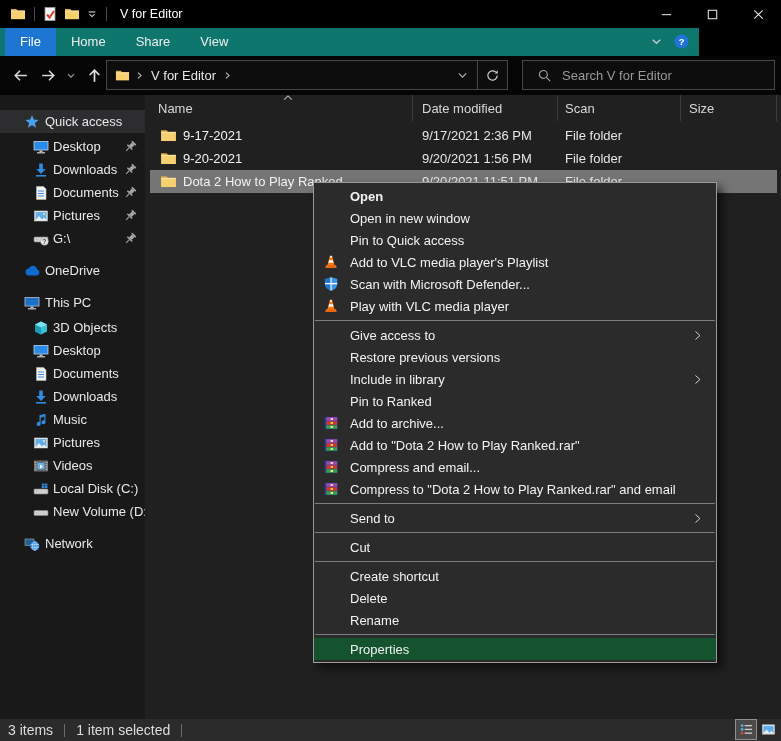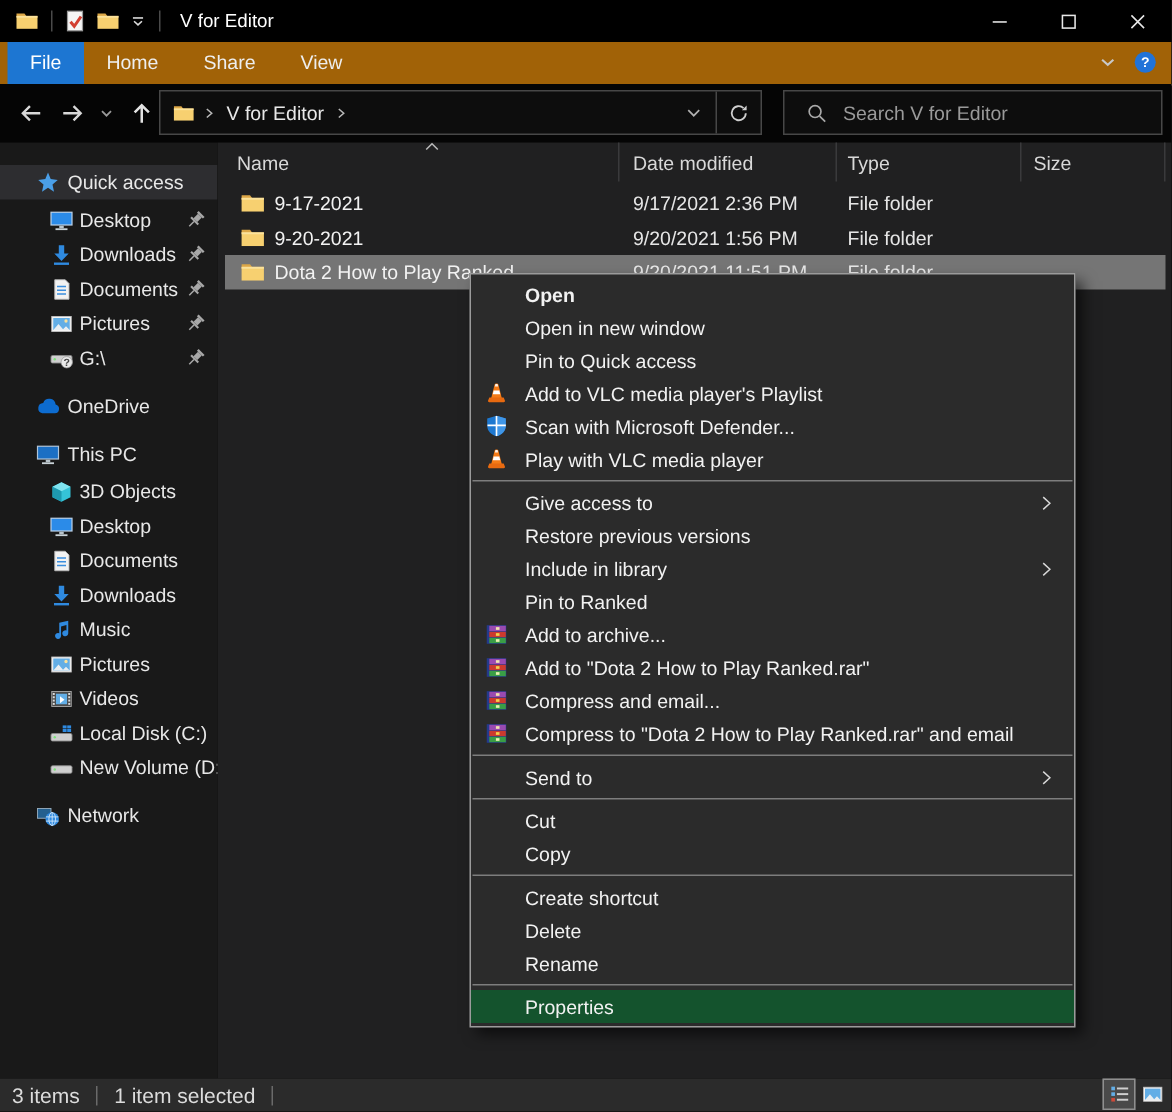--- a/index.html
+++ b/index.html
@@ -12,21 +12,21 @@
   #qat{display:flex;align-items:center;margin-left:10px}
   #qat .icon{width:16px;height:16px;margin-right:6px}
   #qat .qat-caret{width:12px;height:12px}
   .qat-sep{width:1px;height:14px;background:#4a4a4a;margin:0 7px 0 2px}
   #window-title{font-size:12.5px;color:#ffffff;margin-left:6px;white-space:nowrap}
   #win-controls{position:absolute;right:0;top:0;height:28px;display:flex}
   .win-btn{width:46px;height:28px;display:flex;align-items:center;justify-content:center}
   .win-btn .icon{width:15px;height:15px}
 
   
-  #ribbon{position:absolute;left:0;top:28px;width:781px;height:28px;background:#a16207;border-bottom:1px solid #a3a3a3}
+  #ribbon{position:absolute;left:0;top:28px;width:699px;height:28px;background:#0f766e;border-bottom:1px solid #a3a3a3}
   #tabs{display:flex;margin-left:5px;height:28px}
   .tab{height:28px;line-height:28px;padding:0 15px;font-size:13px;color:#eeeeee}
   .tab.active{background:#1d76d2;color:#ffffff}
   #ribbon-right{position:absolute;right:10px;top:6px;display:flex;align-items:center;gap:10px}
   #ribbon-right .icon{width:15px;height:15px}
 
   
   #addressrow{position:absolute;left:0;top:56px;width:781px;height:39px;background:#050505}
   #navbtns{position:absolute;left:6px;top:0;height:39px;display:flex;align-items:center}
   .nav-btn{display:flex;align-items:center;justify-content:center;height:30px}
@@ -515,21 +515,21 @@
         <span class="icon sort-caret">
           <svg viewBox="0 0 14 10">
             <path d="M2.5 7L7 2.5 11.5 7" stroke="#b8b8b8" stroke-width="1.2" fill="none"></path>
           </svg>
         </span>
       </div>
       <div class="hcol hcol-1">
         <span>Date modified</span>
       </div>
       <div class="hcol hcol-2">
-        <span>Type</span>
+        <span>Scan</span>
       </div>
       <div class="hcol hcol-3">
         <span>Size</span>
       </div>
     </div>
   <div id="filerows">
       <div class="frow">
         <div class="c-name">
           <span class="icon">
             <svg viewBox="0 0 16 16">
@@ -704,23 +704,20 @@
       <span class="icon submenu">
         <svg viewBox="0 0 16 16">
           <path d="M5.5 3L11 8l-5.5 5" stroke="#d8d8d8" stroke-width="1.2" fill="none"></path>
         </svg>
       </span>
     </div>
     <div class="menu-sep"></div>
     <div class="menu-item">
       <span>Cut</span>
     </div>
-    <div class="menu-item">
-      <span>Copy</span>
-    </div>
     <div class="menu-sep"></div>
     <div class="menu-item">
       <span>Create shortcut</span>
     </div>
     <div class="menu-item">
       <span>Delete</span>
     </div>
     <div class="menu-item">
       <span>Rename</span>
     </div>

